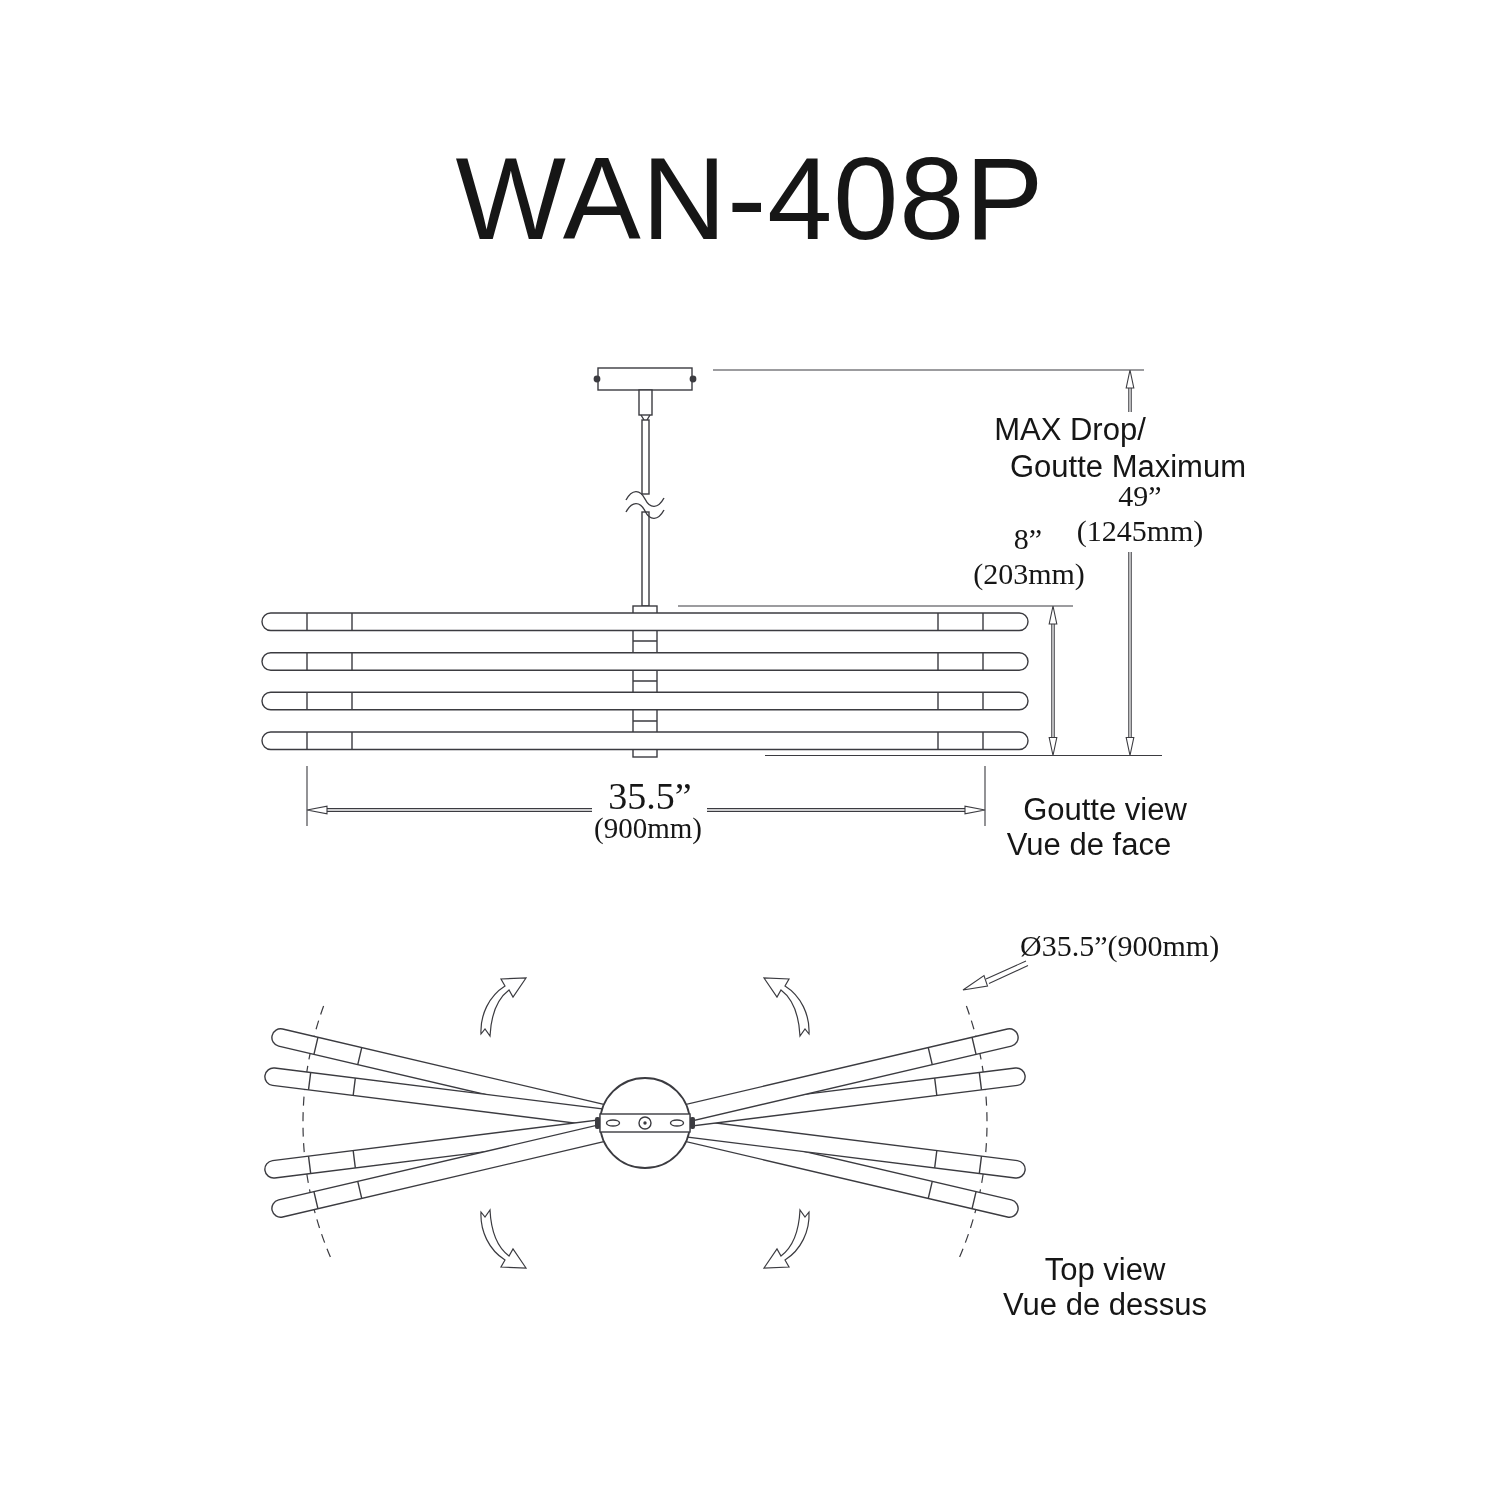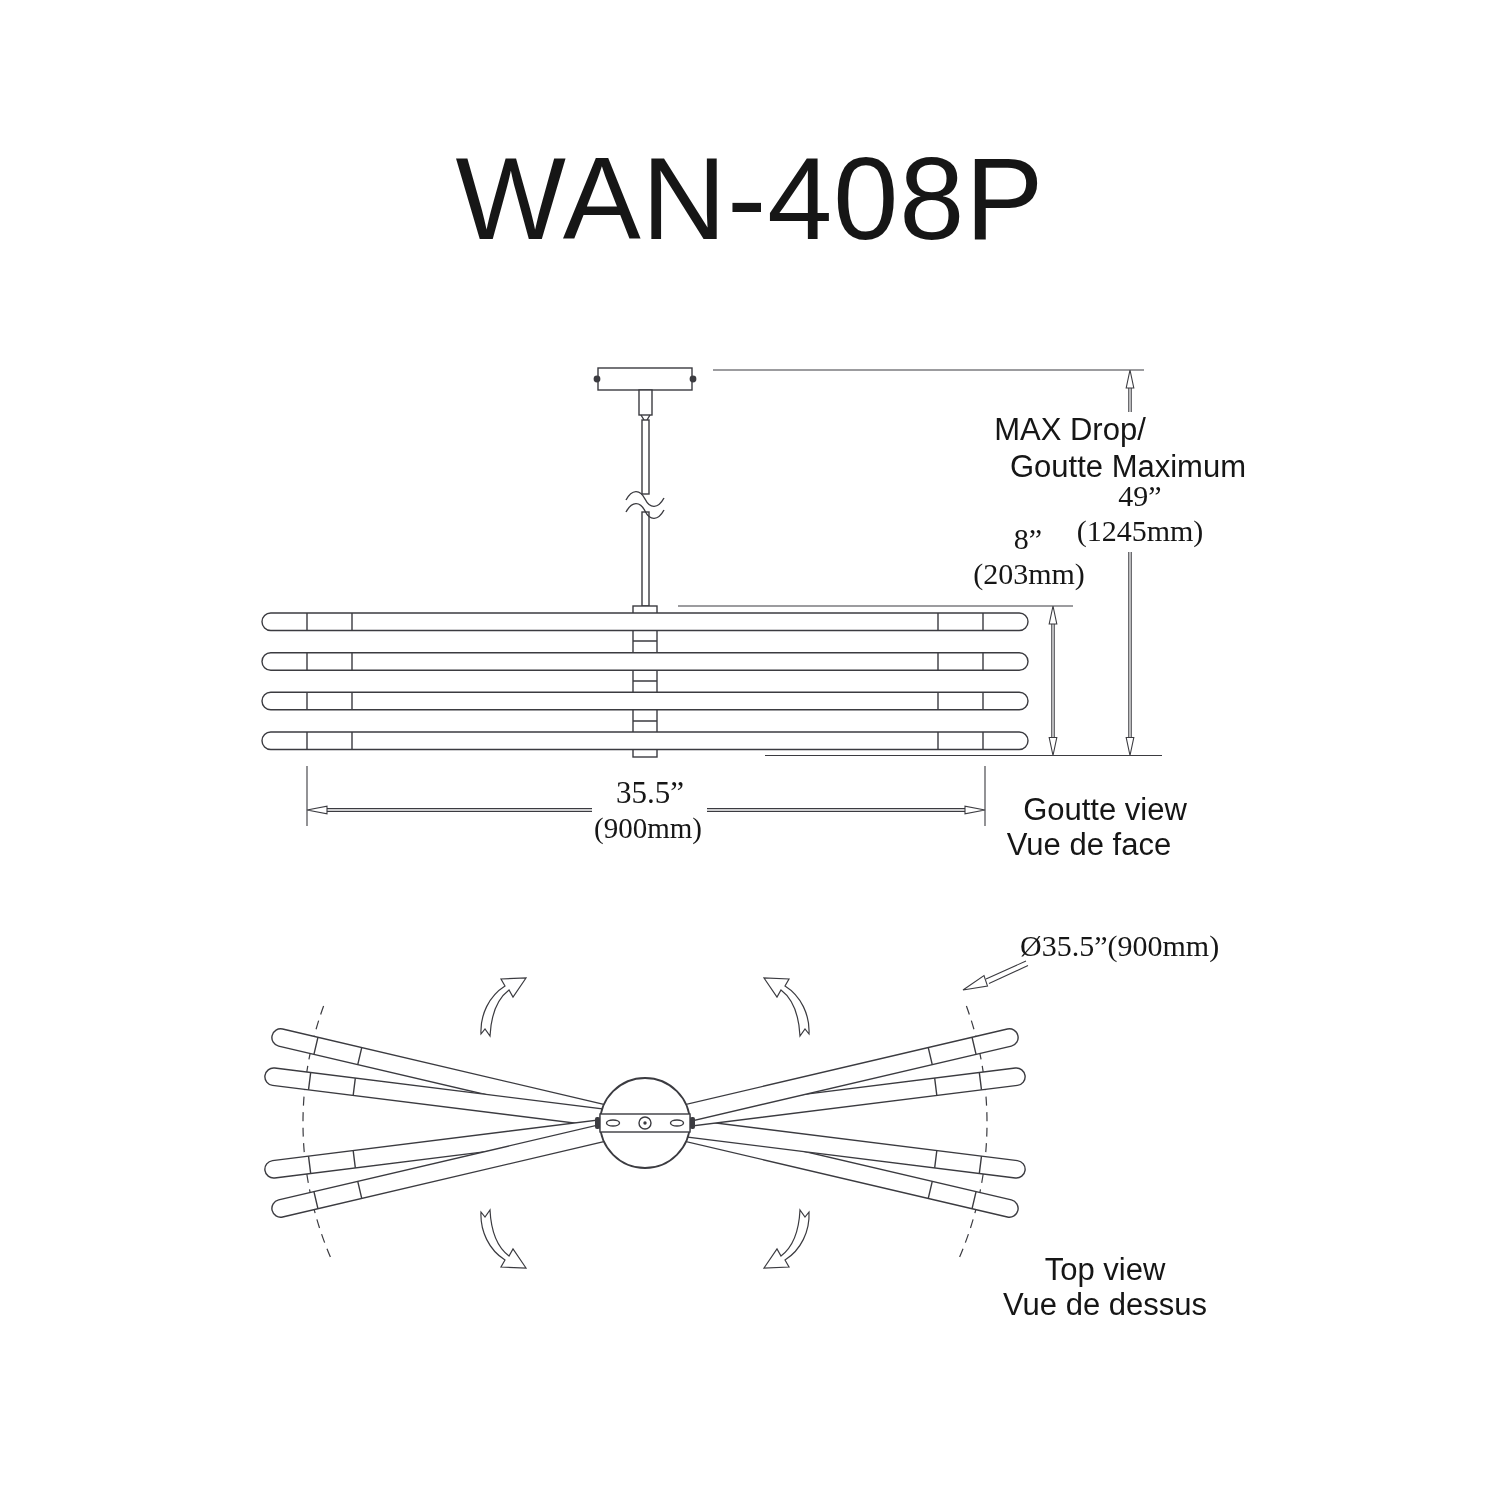--- a/index.html
+++ b/index.html
@@ -154,21 +154,21 @@
 
   <div class="t ctr sans lbl" style="left:1070px;top:394px;">MAX Drop/</div>
   <div class="t ctr sans lbl" style="left:1128px;top:431px;">Goutte Maximum</div>
 
   <div class="t ctr serif dimtxt" style="left:1140px;top:461px;">49”</div>
   <div class="t ctr serif dimtxt" style="left:1140px;top:496px;">(1245mm)</div>
 
   <div class="t ctr serif dimtxt" style="left:1028px;top:504px;">8”</div>
   <div class="t ctr serif dimtxt" style="left:1029px;top:539px;">(203mm)</div>
 
-  <div class="t ctr serif dimtxt" style="left:650px;top:757px;font-size:31px;">35.5”</div>
+  <div class="t ctr serif dimtxt" style="left:650px;top:757px;font-size:38px;">35.5”</div>
   <div class="t ctr serif dimtxt" style="left:648px;top:794px;font-size:29px;">(900mm)</div>
 
   <div class="t ctr sans lbl" style="left:1105px;top:774px;">Goutte view</div>
   <div class="t ctr sans lbl" style="left:1089px;top:809px;">Vue de face</div>
 
   <div class="t serif dimtxt" style="left:1020px;top:911px;">Ø35.5”(900mm)</div>
 
   <div class="t ctr sans lbl" style="left:1105px;top:1234px;">Top view</div>
   <div class="t ctr sans lbl" style="left:1105px;top:1269px;">Vue de dessus</div>
 

